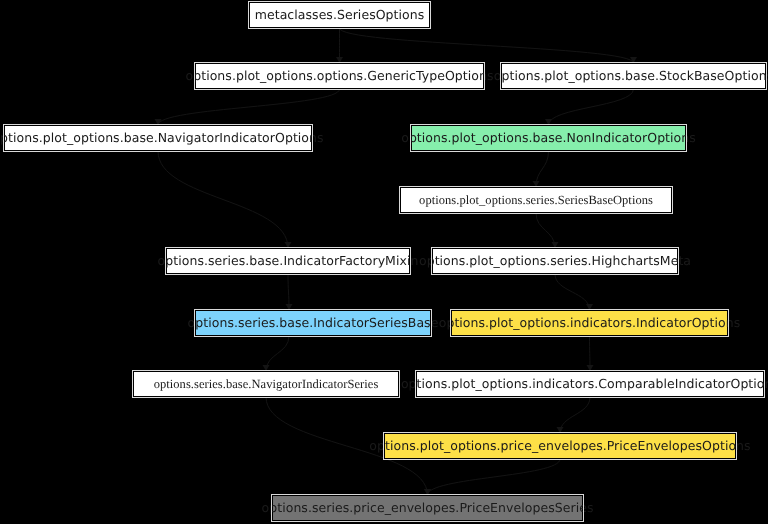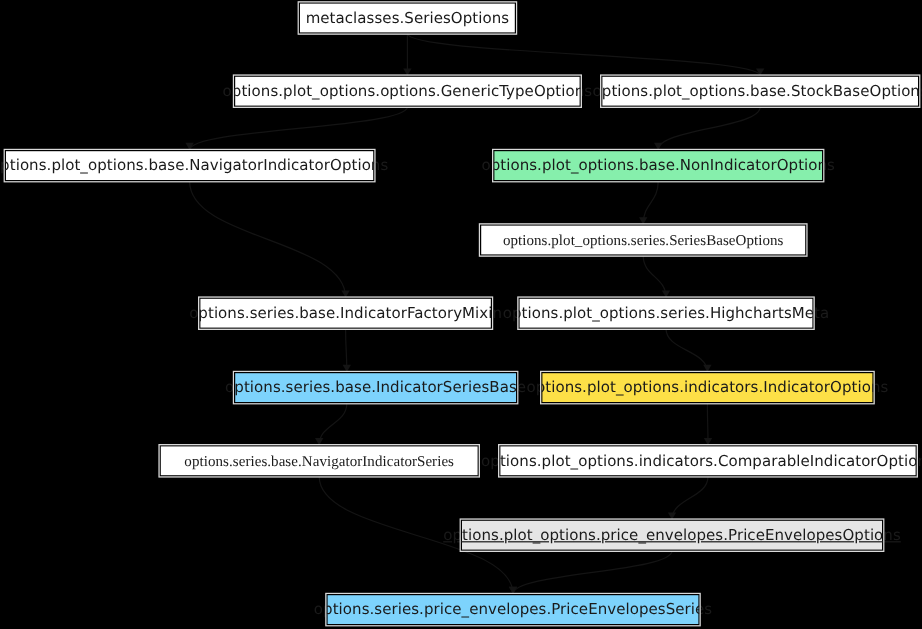--- a/index.html
+++ b/index.html
@@ -109,20 +109,20 @@
       </a>
       <a class="node-box" style="left: 451px; top: 310px; width: 277px; height: 26px; background: #fde047; border-color: rgb(0, 0, 0); color: rgb(26, 26, 26);">
         <span class="node-label">options.plot_options.indicators.IndicatorOptions</span>
       </a>
       <a class="node-box" style="left: 133px; top: 371px; width: 266px; height: 26px; background: rgb(255, 255, 255); border-color: rgb(0, 0, 0); color: rgb(26, 26, 26); font-family: Liberation Serif, serif;">
         <span class="node-label">options.series.base.NavigatorIndicatorSeries</span>
       </a>
       <a class="node-box" style="left: 416px; top: 371px; width: 348px; height: 26px; background: rgb(255, 255, 255); border-color: rgb(0, 0, 0); color: rgb(26, 26, 26);">
         <span class="node-label">options.plot_options.indicators.ComparableIndicatorOptions</span>
       </a>
-      <a class="node-box" style="left: 384px; top: 433px; width: 352px; height: 26px; background: #e5e5e5; border-color: rgb(0, 0, 0); color: rgb(26, 26, 26); text-decoration: underline;">
+      <a class="node-box" style="left: 384px; top: 433px; width: 352px; height: 26px; background: #fde047; border-color: rgb(0, 0, 0); color: rgb(26, 26, 26);">
         <span class="node-label">options.plot_options.price_envelopes.PriceEnvelopesOptions</span>
       </a>
-      <a class="node-box" style="left: 272px; top: 495px; width: 311px; height: 26px; background: #7dd3fc; border-color: rgb(0, 0, 0); color: rgb(26, 26, 26);">
+      <a class="node-box" style="left: 272px; top: 495px; width: 311px; height: 26px; background: #737373; border-color: rgb(0, 0, 0); color: rgb(26, 26, 26);">
         <span class="node-label">options.series.price_envelopes.PriceEnvelopesSeries</span>
       </a>
     </div>
 </div>
 
 </body></html>

